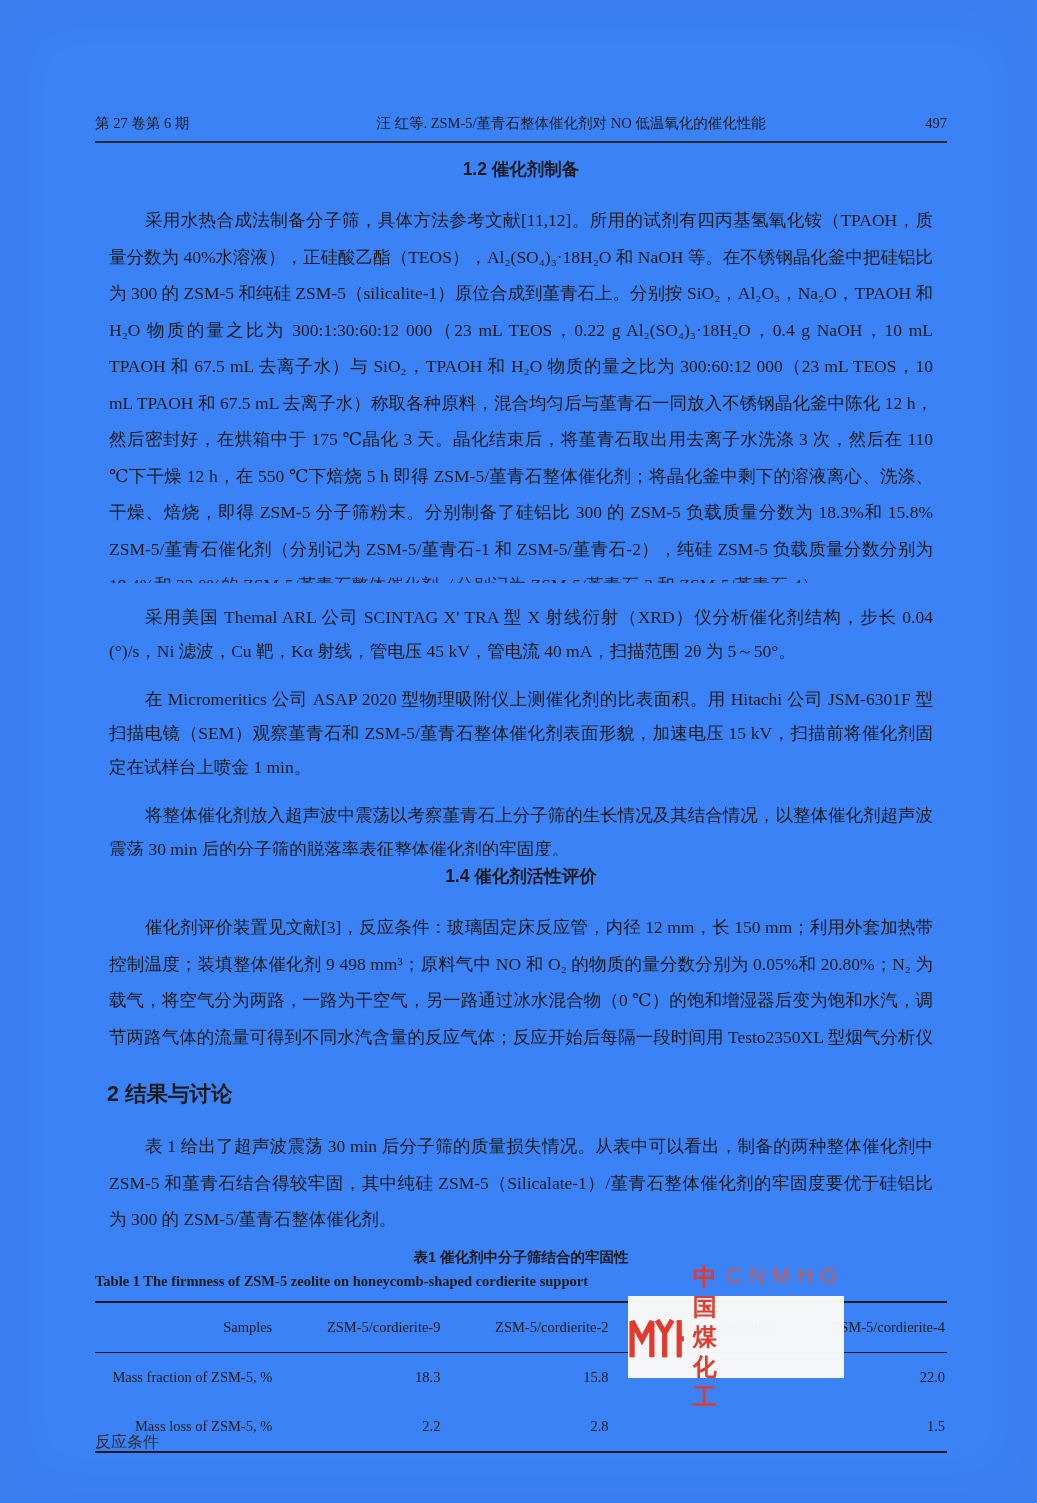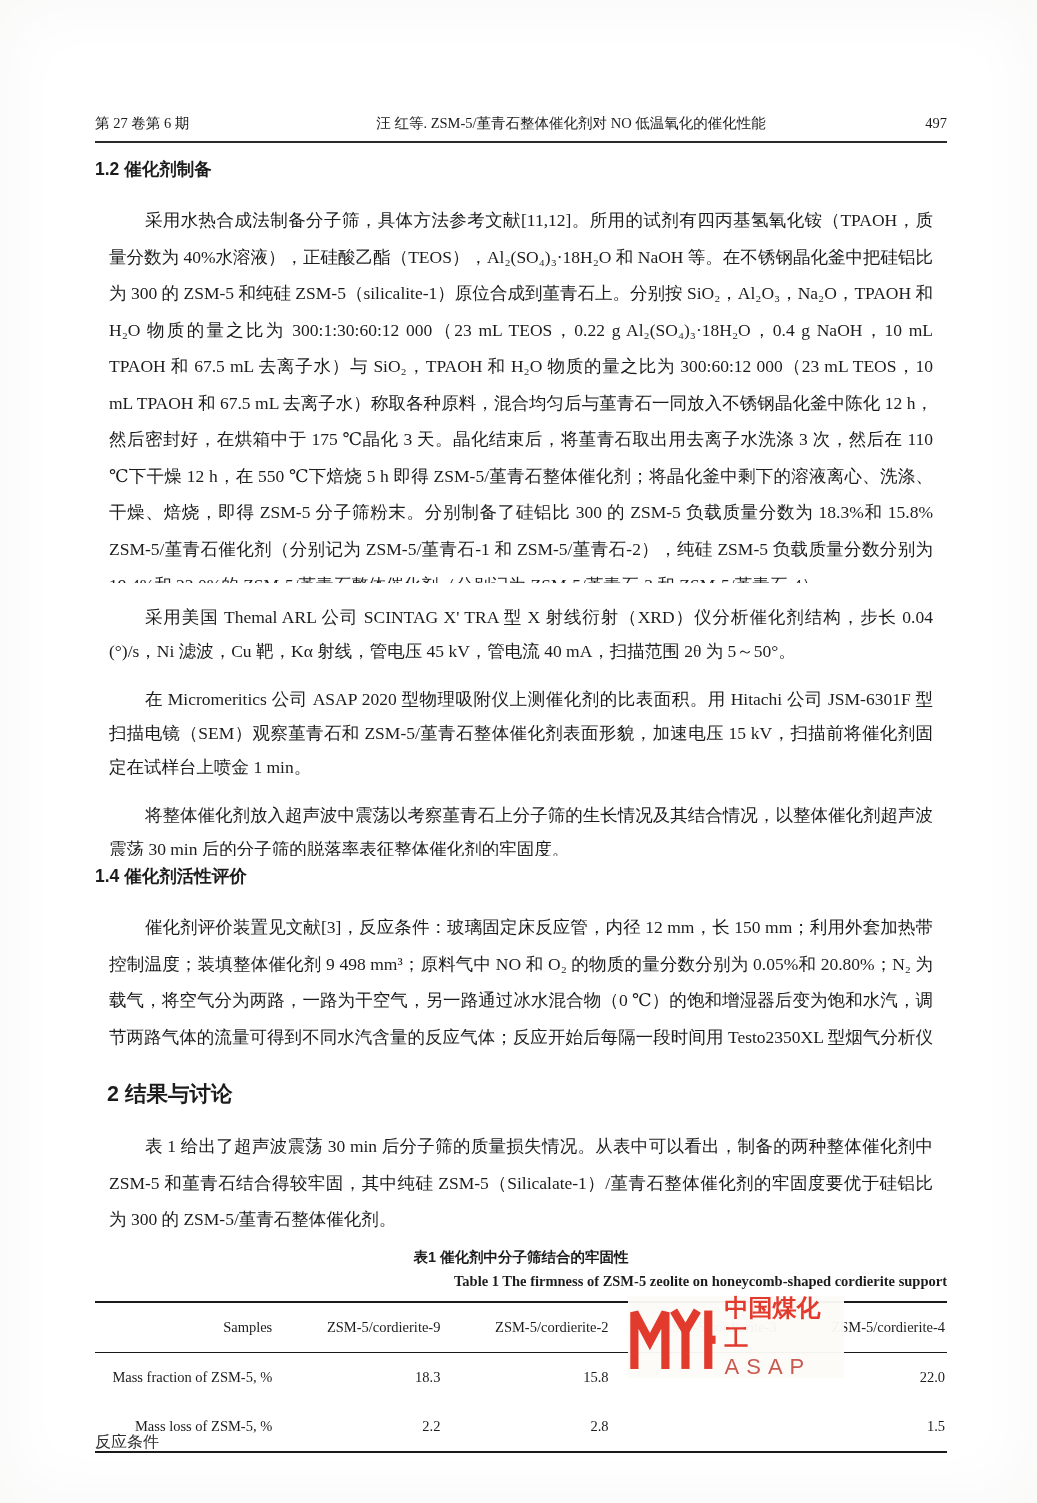--- a/index.html
+++ b/index.html
@@ -1,18 +1,18 @@
 <!DOCTYPE html>
 <html><head>
 <meta charset="utf-8">
 <style>
   html,body { margin:0; padding:0; background:#e9e9e7; }
   .page {
     position:relative; width:1037px; height:1503px;
-    background:#ffffff; overflow:hidden;
+    background:#3b82f6; overflow:hidden;
     font-family:"Liberation Serif","DejaVu Serif",serif;
     color:#1c1c1c;
     box-shadow: inset 0 0 70px rgba(60,50,30,0.04);
   }
   .abs { position:absolute; left:95px; width:852px; }
 
   
   .hdr { display:flex; justify-content:space-between; align-items:baseline;
          font-size:14.5px; }
   .hdr .issue { width:180px; }
@@ -21,44 +21,44 @@
   .hdr-rule { border-top:2px solid #2a2a2a; height:0; }
 
   
   .blk { overflow:hidden; }
   .blk p {
     margin:14px; font-size:17.5px; line-height:36.5px;
     text-align:justify; text-indent:2.05em;
   }
   .blk h3 {
     margin:0; font-family:"Liberation Sans","DejaVu Sans",sans-serif;
-    font-size:17.5px; line-height:37px; font-weight:bold;
+    font-size:17.5px; line-height:37px; font-weight:bold;text-align:center;
   }
   .blk.tight p { line-height:34px; }
   h2.big {
     margin:12px; font-family:"Liberation Sans","DejaVu Sans",sans-serif;
     font-size:21.5px; line-height:40px; font-weight:bold;
   }
 
   
   .tcap-zh { text-align:center; font-family:"Liberation Sans","DejaVu Sans",sans-serif;
              font-weight:bold; font-size:14.5px; line-height:22px; }
-  .tcap-en { text-align:right; font-weight:bold; font-size:14.5px; line-height:22px; margin-top:2px; }
+  .tcap-en { text-align:left; font-weight:bold; font-size:14.5px; line-height:22px; margin-top:2px; }
   table.t1 { width:100%; border-collapse:collapse; margin-top:9px;
              font-size:14.5px;
              border-top:2.5px solid #1a1a1a; border-bottom:2.5px solid #1a1a1a; }
   table.t1 thead tr { border-bottom:1.5px solid #1a1a1a; }
   table.t1 th, table.t1 td { font-weight:normal; text-align:right; padding:16px 2px; }
   table.t1 .c0 { width:21%; }
   table.t1 .c  { width:19.7%; }
 
   
   .wm { position:absolute; left:628px; top:1296px; width:216px; height:82px;
         background:rgba(252,251,248,0.96); display:flex; align-items:center; gap:9px; }
-  .wm .wm-right { display:flex; flex-direction:column; justify-content:center; }
+  .wm .wm-right { display:flex; flex-direction:row; justify-content:center; }
   .wm .wm-zh { font-family:"Liberation Sans","DejaVu Sans",sans-serif;
                font-weight:bold; font-size:24px; line-height:30px; color:#e23a2c; }
   .wm .wm-en { font-family:"Liberation Sans","DejaVu Sans",sans-serif;
                font-size:22px; line-height:28px; color:#c85a50; letter-spacing:7px; }
 
   .footer-wm { position:absolute; left:95px; top:1432px; font-size:16px; color:#2f2f2f; }
 </style>
 </head>
 <body>
 
@@ -129,19 +129,19 @@
       <g fill="none" stroke="#e23a2c" stroke-width="9">
         <path d="M7 72 V10 L24 42 L41 10 V72"></path>
         <path d="M50 8 L63 30 L76 8"></path>
         <path d="M63 30 V72"></path>
         <path d="M88 8 V72"></path>
         <path d="M88 40 H96"></path>
       </g>
     </svg>
     <div class="wm-right">
       <div class="wm-zh">中国煤化工</div>
-      <div class="wm-en">ASAP</div>
+      <div class="wm-en">CNMHG</div>
     </div>
   </div>
 
   <div class="footer-wm">反应条件</div>
 
 </div>
 
 </body></html>

